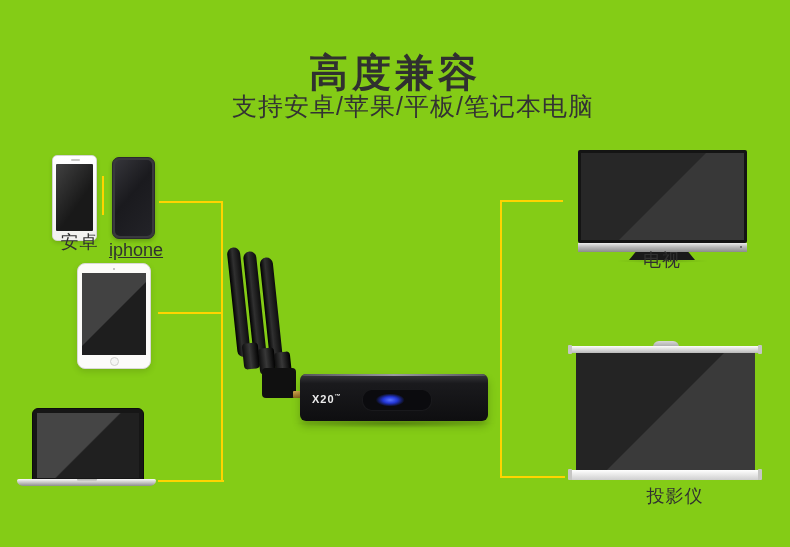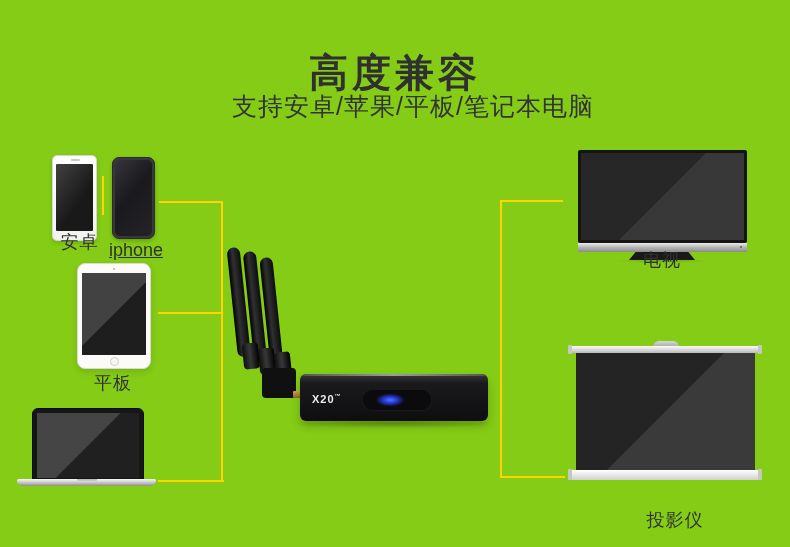--- a/index.html
+++ b/index.html
@@ -135,21 +135,20 @@
     <div class="scr"></div>
   </div>
   <div class="abs dev-label" style="left:51px;top:230px;width:45px;margin-left:6px;">安卓</div>
   <div class="abs dev-label" style="left:104px;top:240px;width:64px;letter-spacing:0;text-decoration:underline;">iphone</div>
 
   <div class="abs tablet">
     <div class="cam"></div>
     <div class="scr"></div>
     <div class="home"></div>
   </div>
-  <div class="abs dev-label" style="left:76px;top:371px;width:74px;">平板</div>
 
   <div class="abs laptop-screen">
     <div class="scr"></div>
   </div>
   <div class="abs laptop-base">
     <div class="notch"></div>
   </div>
 
   <div class="abs ant a1"></div>
   <div class="abs ant a2"></div>
@@ -178,15 +177,15 @@
   <div class="abs proj-mount"></div>
   <div class="abs proj-bar top">
     <div class="cap l"></div>
     <div class="cap r"></div>
   </div>
   <div class="abs proj-screen"></div>
   <div class="abs proj-bar bottom">
     <div class="cap l"></div>
     <div class="cap r"></div>
   </div>
-  <div class="abs dev-label" style="left:628px;top:508px;width:94px;">投影仪</div>
+  <div class="abs dev-label" style="left:628px;top:484px;width:94px;">投影仪</div>
 
 </div>
 
 </body></html>

